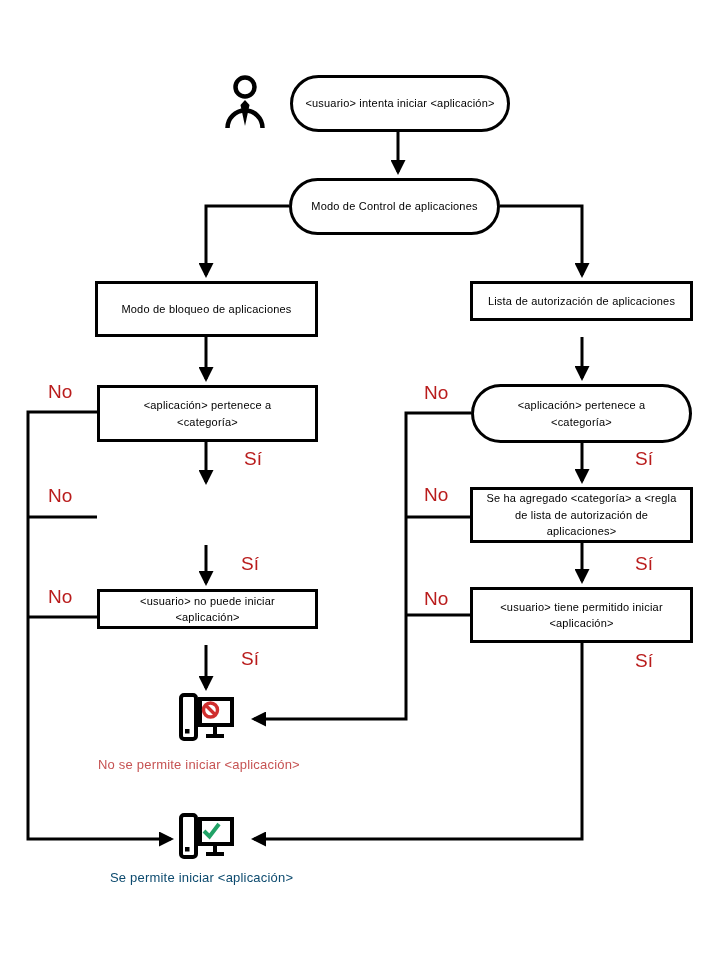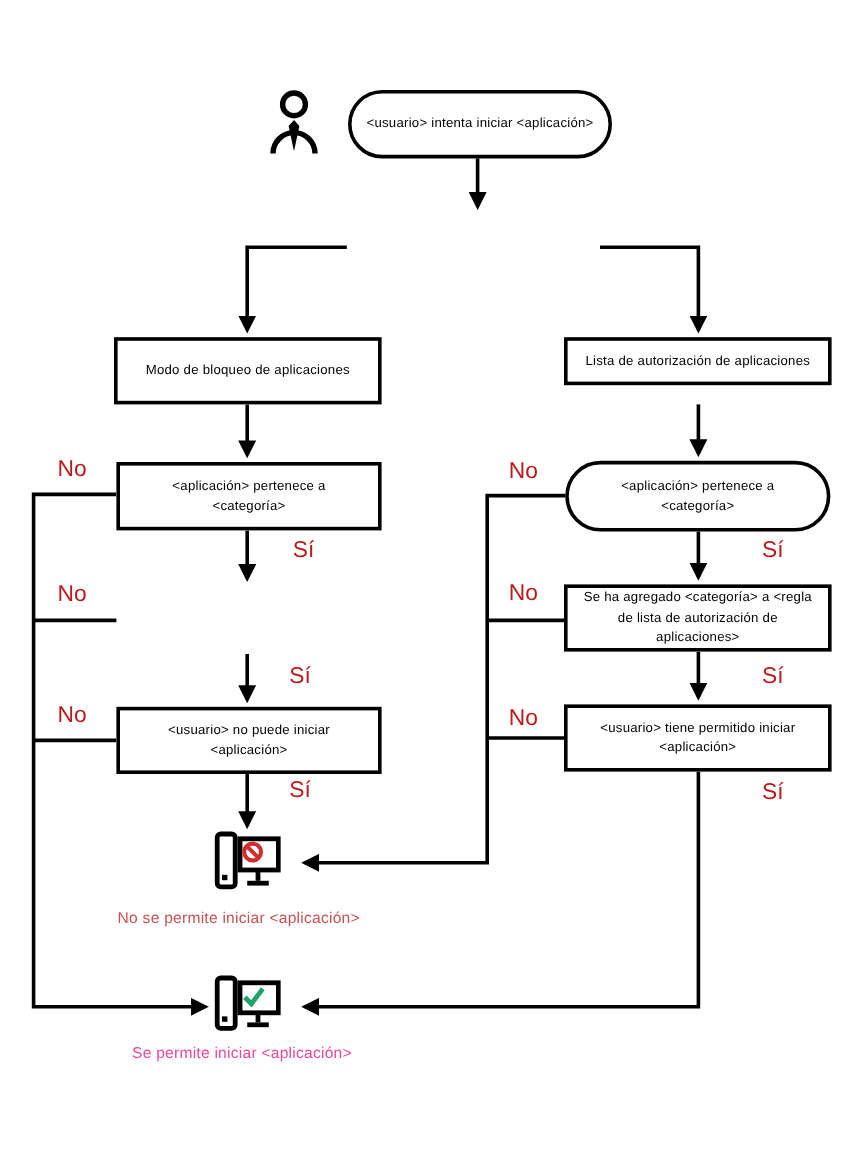--- a/index.html
+++ b/index.html
@@ -7,32 +7,32 @@
   body{font-family:"Liberation Sans","DejaVu Sans",sans-serif;position:relative}
   .stage{position:absolute;left:0;top:0;width:720px;height:960px}
   .connectors{position:absolute;left:0;top:0;z-index:1}
   .node{position:absolute;z-index:2;background:#fff;border:3px solid #000;
         display:flex;align-items:center;justify-content:center;text-align:center;
         font-size:11px;line-height:1.5;color:#000;padding:1px 12px;letter-spacing:.2px}
   .pill{border-radius:30px}
   .flabel{position:absolute;z-index:2;font-size:19px;color:#b91c1c}
   .result{position:absolute;z-index:2;font-size:13px;letter-spacing:.2px;white-space:nowrap}
   .result-blocked{color:#C65353}
-  .result-allowed{color:#ec4899}
+  .result-allowed{color:#0c4a6e}
   .icon{position:absolute;z-index:2;line-height:0}
   
   #n-start{left:290px;top:75px;width:220px;height:57px}
   #n-mode{left:289px;top:178px;width:211px;height:57px}
   #n-blocklist{left:95px;top:281px;width:223px;height:56px}
   #n-allowlist{left:470px;top:281px;width:223px;height:40px}
   #n-lcat{left:97px;top:385px;width:221px;height:57px}
   #n-rcat{left:471px;top:384px;width:221px;height:59px}
   #n-lrule{left:97px;top:488px;width:221px;height:57px}
   #n-rrule{left:470px;top:487px;width:223px;height:56px}
-  #n-ldeny{left:97px;top:589px;width:221px;height:56px}
+  #n-ldeny{left:97px;top:589px;width:221px;height:40px}
   #n-rallow{left:470px;top:587px;width:223px;height:56px}
   
   #no-l1{left:48px;top:381px} #no-l2{left:48px;top:485px} #no-l3{left:48px;top:586px}
   #no-r1{left:424px;top:382px} #no-r2{left:424px;top:484px} #no-r3{left:424px;top:588px}
   #si-l1{left:244px;top:448px} #si-l2{left:241px;top:553px} #si-l3{left:241px;top:648px}
   #si-r1{left:635px;top:448px} #si-r2{left:635px;top:553px} #si-r3{left:635px;top:650px}
   
   #ic-user{left:224px;top:74px}
   #ic-blocked{left:178px;top:692px}
   #ic-allowed{left:178px;top:812px}
@@ -77,20 +77,23 @@
       <circle cx="21" cy="13" r="9.5" fill="none" stroke="#000" stroke-width="4.5"></circle>
       <path d="M3.5,54 A 17.5,17.5 0 0 1 38.5,54" fill="none" stroke="#000" stroke-width="4.5"></path>
       <polygon points="21,26 25.5,31 21,52 16.5,31" fill="#000"></polygon>
     </svg>
   </span>
 
   <div class="node pill" id="n-start">
     <span>&lt;usuario&gt; intenta iniciar &lt;aplicación&gt;</span>
   </div>
 
+  <div class="node pill" id="n-mode">
+    <span>Modo de Control de aplicaciones</span>
+  </div>
 
   <div class="node" id="n-blocklist">
     <span>Modo de bloqueo de aplicaciones</span>
   </div>
 
   <div class="node" id="n-allowlist">
     <span>Lista de autorización de aplicaciones</span>
   </div>
 
   <div class="node" id="n-lcat">

